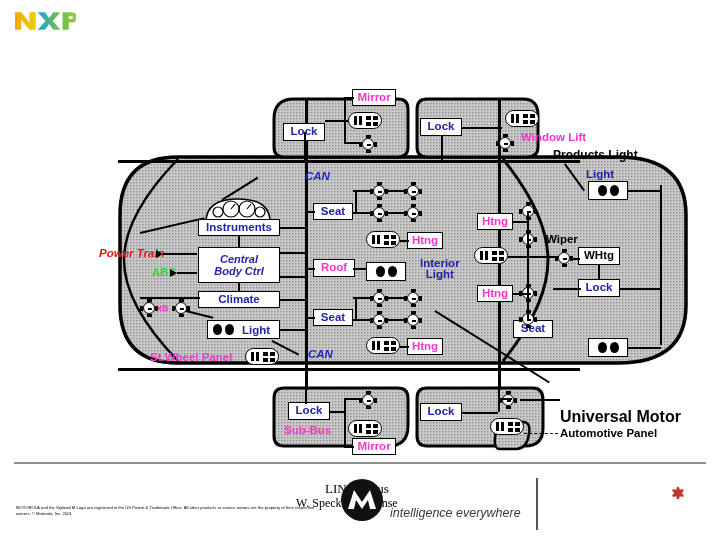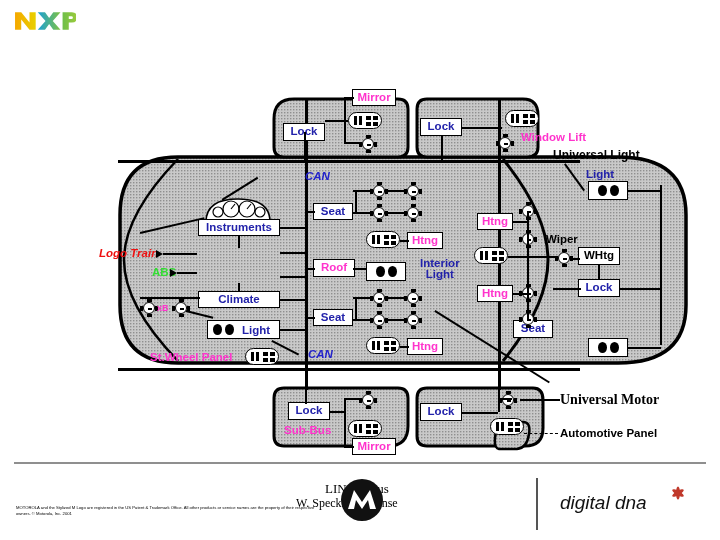--- a/index.html
+++ b/index.html
@@ -190,38 +190,42 @@
       <circle cx="31" cy="13" r="8" fill="none" stroke="#000" stroke-width="1.2"></circle>
       <circle cx="47" cy="13" r="8" fill="none" stroke="#000" stroke-width="1.2"></circle>
       <circle cx="60" cy="16" r="5" fill="none" stroke="#000" stroke-width="1.2"></circle>
       <line x1="31" y1="13" x2="35" y2="8" stroke="#000" stroke-width="1.2"></line>
       <line x1="47" y1="13" x2="51" y2="8" stroke="#000" stroke-width="1.2"></line>
     </svg>
   </div>
 
   <div class="nb blue" style="left:198px;top:219px;width:82px;height:17px;">Instruments</div>
 
+  <div class="nb blue ital" style="left:198px;top:247px;width:82px;height:36px;">
+    <span>Central</span>
+    <span>Body Ctrl</span>
+  </div>
 
   <div class="nb blue" style="left:198px;top:291px;width:82px;height:17px;">Climate</div>
 
   <div class="lightbox" style="left:207px;top:320px;width:73px;height:19px;justify-content:flex-start;padding-left:5px;">
     <i></i>
     <i></i>
     <span style="font-size:11.5px;font-weight:bold;color:#2222aa;margin-left:5px;">Light</span>
   </div>
 
   <div class="ln h" style="left:280px;top:227px;width:26px;"></div>
   <div class="ln h" style="left:280px;top:252px;width:26px;"></div>
   <div class="ln h" style="left:280px;top:276px;width:26px;"></div>
   <div class="ln h" style="left:280px;top:299px;width:26px;"></div>
   <div class="ln h" style="left:280px;top:329px;width:26px;"></div>
   <div class="ln v" style="left:238px;top:236px;height:12px;"></div>
   <div class="ln v" style="left:238px;top:283px;height:9px;"></div>
 
-  <div class="lbl red" style="left:99px;top:247px;">Logo Train</div>
+  <div class="lbl red" style="left:99px;top:247px;">Power Train</div>
   <div class="lbl green" style="left:152px;top:266px;">ABS</div>
   <div class="ln h" style="left:163px;top:253px;width:34px;"></div>
   <div class="arrow" style="left:156px;top:250px;transform:rotate(180deg);"></div>
   <div class="ln h" style="left:177px;top:272px;width:20px;"></div>
   <div class="arrow" style="left:170px;top:269px;transform:rotate(180deg);"></div>
 
   <div class="ln h" style="left:140px;top:297px;width:60px;"></div>
   <div class="motor" style="left:141px;top:300px;">
     <span class="t"></span>
       <span class="b"></span>
@@ -429,21 +433,21 @@
     <i></i>
     <i></i>
   </div>
   <div class="lightbox" style="left:588px;top:338px;width:40px;height:19px;">
     <i></i>
     <i></i>
   </div>
   <div class="ln h" style="left:628px;top:190px;width:33px;"></div>
   <div class="ln h" style="left:628px;top:347px;width:33px;"></div>
 
-  <div class="lbl black" style="left:553px;top:148px;font-size:12px;">Universal Light</div>
+  <div class="lbl black" style="left:553px;top:148px;font-size:12px;">Products Light</div>
   <div class="ln h" style="left:565px;top:163px;width:33px;transform:rotate(54deg);transform-origin:left center;"></div>
 
   <div class="ln h" style="left:435px;top:310px;width:135px;transform:rotate(32deg);transform-origin:left center;"></div>
 
   <div class="nb mag" style="left:352px;top:89px;width:44px;height:17px;">Mirror</div>
   <div class="nb blue" style="left:283px;top:123px;width:42px;height:18px;">Lock</div>
   <div class="nb blue" style="left:420px;top:118px;width:42px;height:18px;">Lock</div>
 
   <div class="panel" style="left:348px;top:112px;">
     <span class="cap"></span>
@@ -529,40 +533,40 @@
   <div class="ln v" style="left:344px;top:398px;height:50px;"></div>
   <div class="ln h" style="left:330px;top:411px;width:16px;"></div>
   <div class="ln h" style="left:344px;top:398px;width:18px;"></div>
   <div class="ln h" style="left:344px;top:446px;width:10px;"></div>
   <div class="ln v" style="left:305px;top:390px;height:14px;"></div>
   <div class="ln h" style="left:462px;top:412px;width:36px;"></div>
   <div class="ln v" style="left:498px;top:390px;height:22px;"></div>
   <div class="ln h" style="left:498px;top:398px;width:14px;"></div>
   <div class="ln h" style="left:520px;top:399px;width:40px;"></div>
 
-  <div class="lbl black" style="left:560px;top:392px;font-size:14px;font-family:Liberation Serif, serif;">Universal Motor</div>
+  <div class="lbl black" style="left:560px;top:408px;font-size:16px;">Universal Motor</div>
   <div class="lbl black" style="left:560px;top:427px;font-size:11.5px;">Automotive Panel</div>
   <div style="position:absolute;left:524px;top:433px;width:34px;border-top:1.6px dashed #000;"></div>
 
 
   <div class="frule"></div>
   <div class="fdisc">MOTOROLA and the Stylized M Logo are registered in the US Patent &amp; Trademark Office. All other products or service names are the property of their respective owners. © Motorola, Inc. 2001</div>
 
   <div class="lin1">LIN - A Bus</div>
   <div class="lin2">W. Specks, C. Wense</div>
 
   <div class="mot">
     <svg width="44" height="44" viewBox="0 0 44 44">
       <circle cx="22" cy="22" r="21" fill="#111"></circle>
       <path d="M8 31 L14 12 L22 24 L30 12 L36 31 L30 31 L28 22 L22 31 L16 22 L14 31 Z" fill="#fff"></path>
     </svg>
   </div>
+  <div class="mottag">intelligence everywhere</div>
 
   <div class="divider"></div>
-  <div class="ddna">digital dna</div>
   <div class="ddstar">
     <svg width="20" height="20" viewBox="0 0 20 20">
       <g fill="#c0392b" transform="translate(10,10)">
         <ellipse rx="1.9" ry="5.6" cy="-1"></ellipse>
         <ellipse rx="1.9" ry="5.6" cy="-1" transform="rotate(60)"></ellipse>
         <ellipse rx="1.9" ry="5.6" cy="-1" transform="rotate(120)"></ellipse>
         <ellipse rx="1.9" ry="5.6" cy="-1" transform="rotate(180)"></ellipse>
         <ellipse rx="1.9" ry="5.6" cy="-1" transform="rotate(240)"></ellipse>
         <ellipse rx="1.9" ry="5.6" cy="-1" transform="rotate(300)"></ellipse>
       </g>

